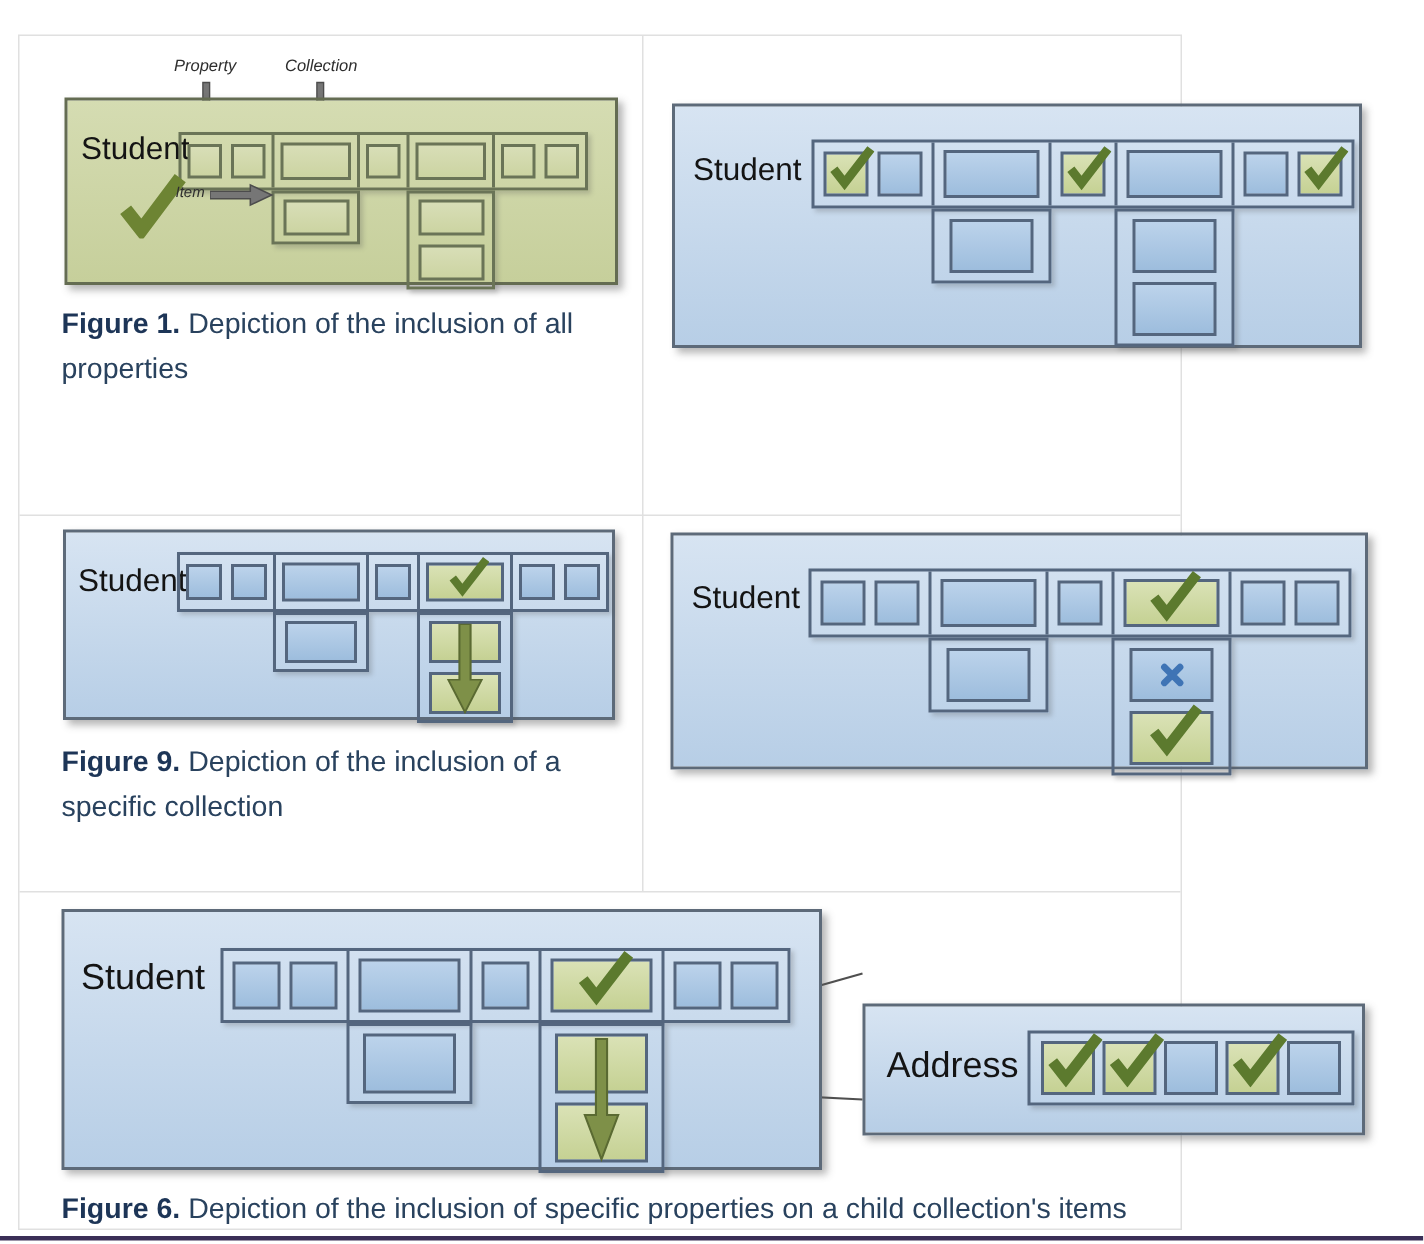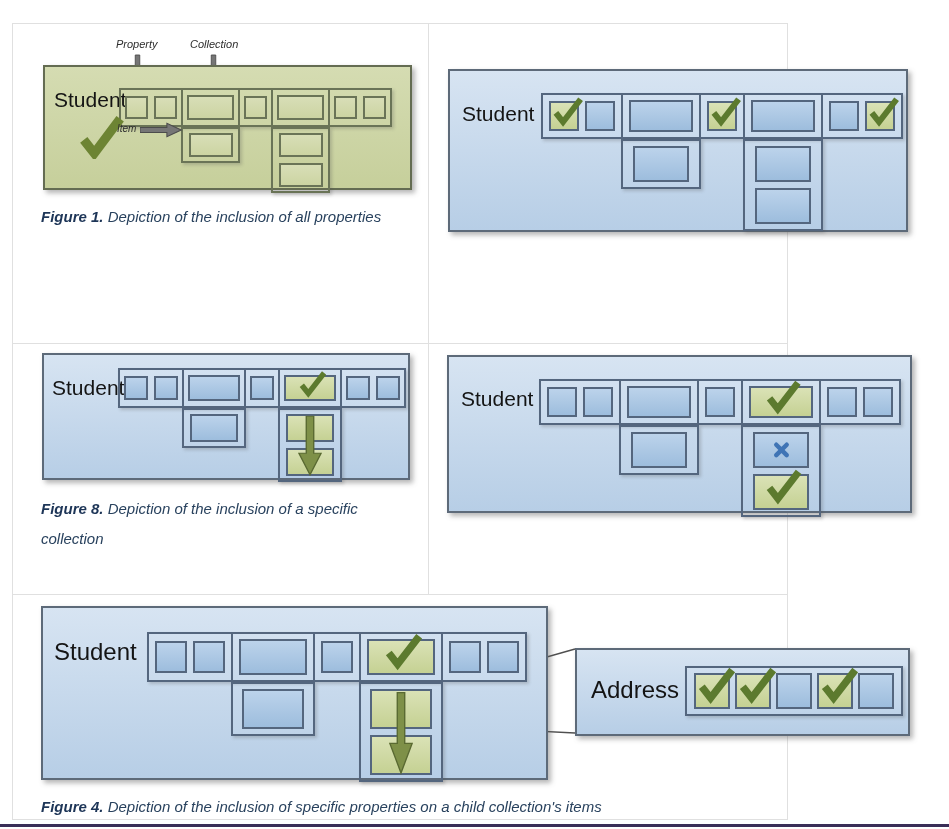--- a/index.html
+++ b/index.html
@@ -28,21 +28,21 @@
   .theme-green.fig { border-color:#646c52; }
 
   .entity { position:absolute; color:#141414; white-space:nowrap; }
 
   .fig1 { left:30px;  top:41px;  width:369px; height:125px; --sq:23px; --wideW:47px; --wideH:25px; --childW:44px; --childH:24px; --padX:4px; --padY:5px; --cpad:4px; }
   .fig2 { left:435px; top:45px;  width:460px; height:163px; }
   .fig3 { left:29px;  top:329px; width:368px; height:127px; --sq:24px; --wideW:52px; --wideH:26px; --childW:48px; --childH:28px; --padX:4px; --padY:5px; --cpad:4px; }
   .fig4 { left:434px; top:331px; width:465px; height:158px; }
   .fig2,.fig4 { --sq:30px; --wideW:64px; --wideH:32px; --childW:56px; --childH:36px; --padX:6px; --padY:5px; --cpad:5px; }
   .fig5 { left:28px;  top:582px; width:507px; height:174px; --sq:32px; --wideW:68px; --wideH:36px; --childW:62px; --childH:40px; --padX:6px; --padY:5px; --cpad:5px; }
-  .addr { left:562px; top:624px; width:335px; height:88px;  --sq:36px; --padX:7px; --padY:5px; }
+  .addr { left:562px; top:645px; width:335px; height:88px;  --sq:36px; --padX:7px; --padY:5px; }
 
   .fig1 .entity { left:9px;  top:21px; font-size:21px; }
   .fig2 .entity { left:12px; top:31px; font-size:21px; }
   .fig3 .entity { left:8px;  top:21px; font-size:21px; }
   .fig4 .entity { left:12px; top:30px; font-size:21px; }
   .fig5 .entity { left:11px; top:30px; font-size:24px; }
   .addr .entity { left:14px; top:26px; font-size:24px; }
 
   .fig1 .strip { left:74px;  top:21px; }
   .fig2 .strip { left:91px;  top:22px; }
@@ -98,21 +98,21 @@
   .gray-down  { position:absolute; width:15px; height:36px; }
   .a-prop { left:117px; top:28px; } .a-coll { left:193px; top:28px; }
   .gray-down polygon, .gray-right polygon { fill:#767676; stroke:#4c4c4c; stroke-width:1.2; }
   .gray-right { position:absolute; left:95px; top:55px; width:42px; height:16px; }
 
   
   .connector { position:absolute; left:0; top:0; pointer-events:none; }
   .connector line { stroke:#4f4f4f; stroke-width:1.4; }
 
   
-  .caption { position:absolute; margin:0; font-size:15px; line-height:30px; color:var(--c-caption,#29425e);font-style:italic; }
+  .caption { position:absolute; margin:0; font-size:19px; line-height:30px; color:var(--c-caption,#29425e); }
   .caption b { font-weight:700; color:var(--c-caption_bold,#1d3557); }
   .cap1 { left:28px;  top:178px; width:372px; }
   .cap2 { left:433px; top:249px; width:465px; }
   .cap3 { left:28px;  top:470px; width:380px; }
   .cap4 { left:433px; top:503px; width:480px; }
   .cap5 { left:28px;  top:768px; width:885px; }
 
   .bottom-rule { position:absolute; left:0; top:824px; width:949px; height:3px; background:var(--c-rule,#3a2e57); }
 </style>
 </head>
@@ -242,21 +242,21 @@
                 <polygon points="10,2 18,2 18,62 26,62 14,97 2,62 10,62"></polygon>
               </svg>
             </div>
           </div>
           <div class="segment">
             <div class="box strip-box"></div>
             <div class="box strip-box"></div>
           </div>
         </div>
     </div>
-    <p class="caption cap3"><b>Figure 8.</b> <span>Depiction of the inclusion of a specific collection</span></p>
+    <p class="caption cap3"><b>Figure 9.</b> <span>Depiction of the inclusion of a specific collection</span></p>
 
     <div class="fig fig4 theme-blue">
       <span class="entity">Student</span>
       <div class="strip">
           <div class="segment">
             <div class="box strip-box"></div>
             <div class="box strip-box"></div>
           </div>
           <div class="segment">
             <div class="box strip-box wide"></div>
@@ -348,17 +348,17 @@
           </div>
           <div class="box strip-box"></div>
           <div class="box strip-box tint-green">
             <svg viewBox="0 0 24 24" class="icon-check">
               <path d="M3 13 L8.5 20 L22 2.5"></path>
             </svg>
           </div>
           <div class="box strip-box"></div>
         </div>
     </div>
-    <p class="caption cap5"><b>Figure 4.</b> <span>Depiction of the inclusion of specific properties on a child collection's items</span></p>
+    <p class="caption cap5"><b>Figure 6.</b> <span>Depiction of the inclusion of specific properties on a child collection's items</span></p>
   </div>
 
   <div class="bottom-rule"></div>
 </div>
 
 </body></html>

